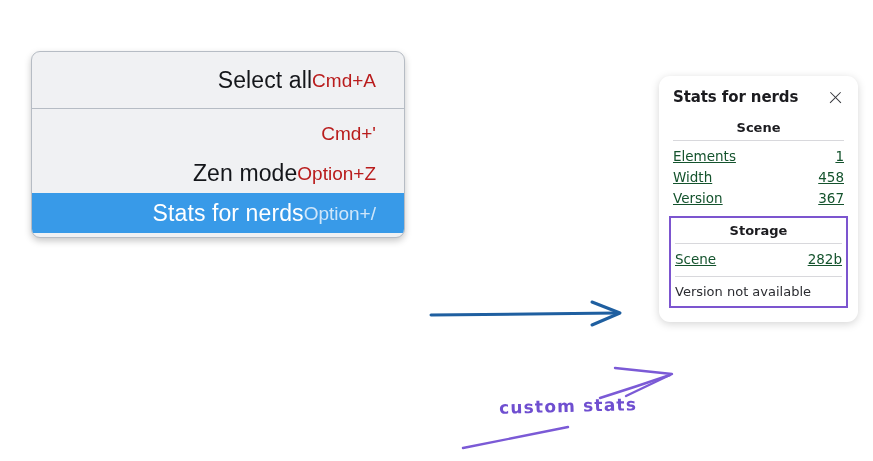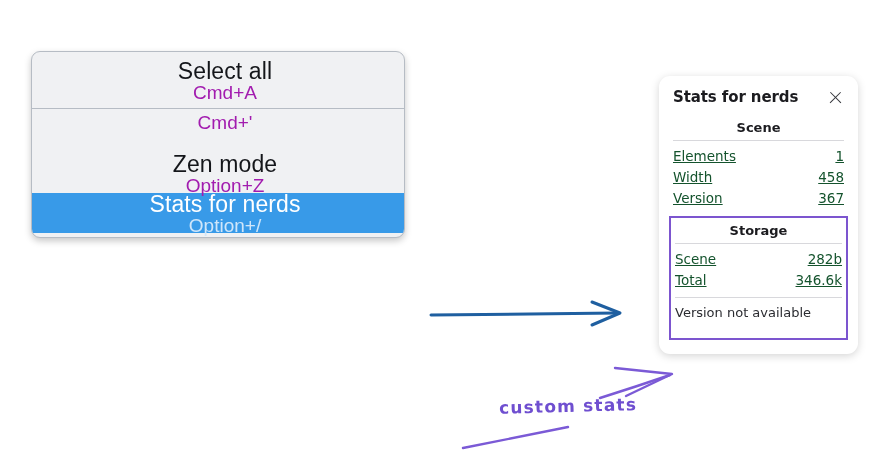--- a/index.html
+++ b/index.html
@@ -42,36 +42,35 @@
     padding-bottom: 8px;
   }
   .menu-sep {
     height: 1px;
     background: #b6bcc4;
     margin: 0;
   }
   .menu-item {
     display: flex;
     align-items: center;
-    justify-content: space-between;
+    justify-content: flex-end;
     height: 40px;
     padding: 0 28px 0 42px;
     box-sizing: border-box;
     cursor: default;
-    flex-direction: column;
   }
   .menu-item .mi-label {
     font-size: 23px;
     color: #14161a;
     letter-spacing: 0.1px;
     line-height: 1;
   }
   .menu-item .mi-shortcut {
     font-size: 19px;
-    color: #a21caf;
+    color: #b91c1c;
     line-height: 1;
   }
   .menu-item.selected {
     background: #389ae8;
   }
   .menu-item.selected .mi-label {
     color: #ffffff;
   }
   .menu-item.selected .mi-shortcut {
     color: #cfe6fa;
@@ -142,21 +141,21 @@
     padding: 2.5px 0;
     text-decoration: underline;
   }
   .stat-row .sr-val {
     font-variant-numeric: tabular-nums;
   }
 
   .highlight-box {
     border: 2px solid #7c55cf;
     margin: 8px -4px 0 -4px;
-    padding: 2px 4px 16px 4px;
+    padding: 2px 4px 5px 4px;
     box-sizing: border-box;
   }
   .highlight-box .sec-heading:first-child {
     padding-top: 3px;
   }
   .version-line {
     font-size: 13px;
     color: #2b2c31;
     padding: 3px 0 2px 0;
     text-align: left;
@@ -240,24 +239,20 @@
     </div>
 
     <div class="highlight-box">
       <div class="sec-heading">Storage</div>
       <div class="sec-rule"></div>
 
       <div class="stat-row">
         <span class="sr-label">Scene</span>
         <span class="sr-val">282b</span>
       </div>
-      <div class="stat-row">
-        <span class="sr-label">Total</span>
-        <span class="sr-val">346.6k</span>
-      </div>
 
       <div class="hb-gap"></div>
 
       <div class="sec-rule"></div>
       <div class="version-line">Version not available</div>
     </div>
 
   </div>
 
   <svg class="anno-svg" viewBox="0 0 873 461">

